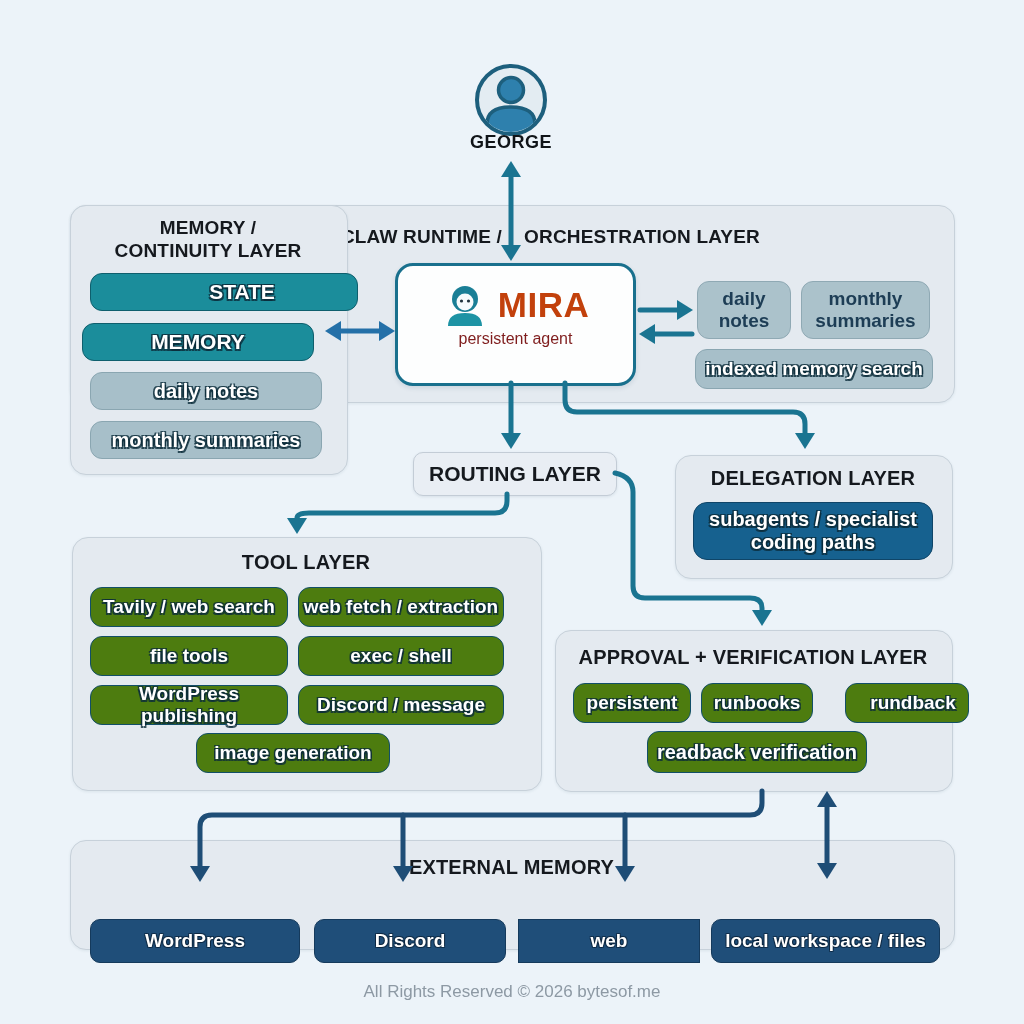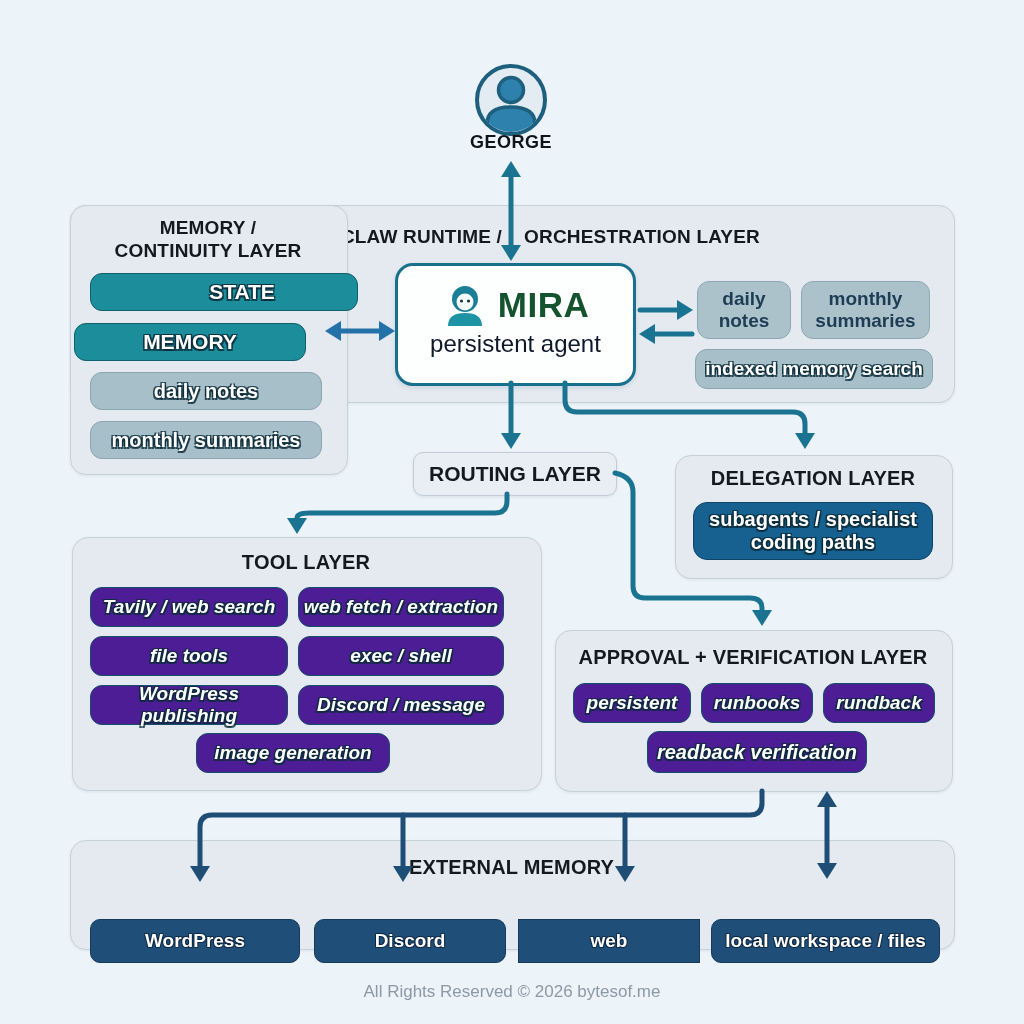--- a/index.html
+++ b/index.html
@@ -10,31 +10,31 @@
        box-shadow:0 1px 3px rgba(30,60,80,.08);}
   .box-title{position:absolute;font-weight:700;color:#15191e;text-align:center;letter-spacing:.2px;}
 
   .pill{position:absolute;display:flex;align-items:center;justify-content:center;
         border-radius:12px;color:#fff;font-weight:700;text-align:center;line-height:1.15;}
   .outline{text-shadow:-1.5px -1.5px 0 rgba(11,44,58,.8), 1.5px -1.5px 0 rgba(11,44,58,.8),
            -1.5px 1.5px 0 rgba(11,44,58,.8), 1.5px 1.5px 0 rgba(11,44,58,.8);}
   .soft-outline{text-shadow:-1px -1px 0 rgba(10,30,50,.55), 1px -1px 0 rgba(10,30,50,.55),
            -1px 1px 0 rgba(10,30,50,.55), 1px 1px 0 rgba(10,30,50,.55);}
   .teal{background:#1b8d9b;border:1.5px solid #0f5f6d;}
-  .toolblue{background:#4c1d95;border:1.5px solid #124f68;font-style:italic;}
+  .toolblue{background:#4d7c0f;border:1.5px solid #124f68;}
   .delblue{background:#16618f;border:1.5px solid #0f4568;}
   .navy{background:#1f4e79;border:1.5px solid #153a5c;margin-top:28px;}
   .grayblue{background:#a7bfc9;border:1.5px solid #8aa6b1;}
   .graydark{background:#abc2cb;border:1.5px solid #8fa9b4;color:#1d3d55;font-weight:600;}
 
   .mira-box{position:absolute;left:395px;top:263px;width:235px;height:117px;background:#fdfefe;
             border:3px solid #19708d;border-radius:18px;box-shadow:0 2px 5px rgba(20,60,90,.12);}
   .mira-row{display:flex;align-items:center;justify-content:center;gap:10px;margin-top:16px;}
-  .mira-name{font-size:35px;font-weight:800;color:#14532d;letter-spacing:.5px;}
-  .mira-sub{text-align:center;font-size:24px;color:#0f172a;margin-top:2px;}
+  .mira-name{font-size:35px;font-weight:800;color:#c2410c;letter-spacing:.5px;}
+  .mira-sub{text-align:center;font-size:16px;color:#7f1d1d;margin-top:2px;}
 
   .routing{position:absolute;left:413px;top:452px;width:202px;height:42px;background:#e9eef4;
            border:1.5px solid #c3ccd6;border-radius:10px;display:flex;align-items:center;
            justify-content:center;font-weight:700;font-size:21px;color:#15191e;
            box-shadow:0 1px 3px rgba(30,60,80,.1);}
 
   .avatar{position:absolute;left:471px;top:60px;width:80px;height:80px;}
   .george{position:absolute;left:411px;top:132px;width:200px;text-align:center;
           font-size:18px;font-weight:700;color:#101418;letter-spacing:.5px;}
   .footer{position:absolute;left:0;top:982px;width:1024px;text-align:center;
@@ -63,21 +63,21 @@
   <div class="box" style="left:70px;top:205px;width:883px;height:196px;"></div>
   <div class="box-title" style="left:280px;top:226px;width:222px;font-size:19px;text-align:right;">OPENCLAW RUNTIME /</div>
   <div class="box-title" style="left:524px;top:226px;width:240px;font-size:19px;text-align:left;">ORCHESTRATION LAYER</div>
 
   <div class="box" style="left:70px;top:205px;width:276px;height:268px;"></div>
   <div class="box-title" style="left:82px;top:216px;width:252px;font-size:19px;line-height:23px;">
     <span>MEMORY /</span><br>
     <span>CONTINUITY LAYER</span>
   </div>
   <div class="pill teal outline" style="left:90px;top:273px;width:230px;height:36px;font-size:21px;padding-left:36px;">STATE</div>
-  <div class="pill teal outline" style="left:74px;top:323px;width:230px;height:36px;font-size:21px;">MEMORY</div>
+  <div class="pill teal outline" style="left:82px;top:323px;width:230px;height:36px;font-size:21px;">MEMORY</div>
   <div class="pill grayblue outline" style="left:90px;top:372px;width:230px;height:36px;font-size:20px;">daily notes</div>
   <div class="pill grayblue outline" style="left:90px;top:421px;width:230px;height:36px;font-size:20px;">monthly summaries</div>
 
   <div class="mira-box">
     <div class="mira-row">
       <svg width="46" height="46" viewBox="0 0 46 46">
         <path d="M6,44 Q6,31 23,31 Q40,31 40,44 Z" fill="#1d93a4"></path>
         <circle cx="23" cy="17" r="13" fill="#1a7f96"></circle>
         <circle cx="23" cy="20" r="8.5" fill="#f6fbfc"></circle>
         <circle cx="19.5" cy="19" r="1.6" fill="#20323c"></circle>
@@ -105,21 +105,21 @@
   <div class="pill toolblue outline" style="left:90px;top:636px;width:196px;height:38px;font-size:19px;">file tools</div>
   <div class="pill toolblue outline" style="left:298px;top:636px;width:204px;height:38px;font-size:19px;">exec / shell</div>
   <div class="pill toolblue outline" style="left:90px;top:685px;width:196px;height:38px;font-size:19px;">WordPress publishing</div>
   <div class="pill toolblue outline" style="left:298px;top:685px;width:204px;height:38px;font-size:19px;">Discord / message</div>
   <div class="pill toolblue outline" style="left:196px;top:733px;width:192px;height:38px;font-size:19px;">image generation</div>
 
   <div class="box" style="left:555px;top:630px;width:396px;height:160px;"></div>
   <div class="box-title" style="left:555px;top:646px;width:396px;font-size:20px;">APPROVAL + VERIFICATION LAYER</div>
   <div class="pill toolblue outline" style="left:573px;top:683px;width:116px;height:38px;font-size:19px;">persistent</div>
   <div class="pill toolblue outline" style="left:701px;top:683px;width:110px;height:38px;font-size:19px;">runbooks</div>
-  <div class="pill toolblue outline" style="left:823px;top:683px;width:110px;height:38px;font-size:19px;">rundback</div>
+  <div class="pill toolblue outline" style="left:845px;top:683px;width:110px;height:38px;font-size:19px;padding-left:12px;">rundback</div>
   <div class="pill toolblue outline" style="left:647px;top:731px;width:218px;height:40px;font-size:20px;">readback verification</div>
 
   <div class="box" style="left:70px;top:840px;width:883px;height:108px;"></div>
   <div class="box-title" style="left:70px;top:856px;width:883px;font-size:20px;">EXTERNAL MEMORY</div>
   <div class="pill navy soft-outline" style="left:90px;top:891px;width:208px;height:42px;font-size:19px;border-radius:10px;">WordPress</div>
   <div class="pill navy soft-outline" style="left:314px;top:891px;width:190px;height:42px;font-size:19px;border-radius:10px;">Discord</div>
   <div class="pill navy soft-outline" style="left:518px;top:891px;width:180px;height:42px;font-size:19px;border-radius:0;">web</div>
   <div class="pill navy soft-outline" style="left:711px;top:891px;width:227px;height:42px;font-size:19px;border-radius:10px;text-align:right;">local workspace / files</div>
 
   <div class="footer">All Rights Reserved © 2026 bytesof.me</div>

